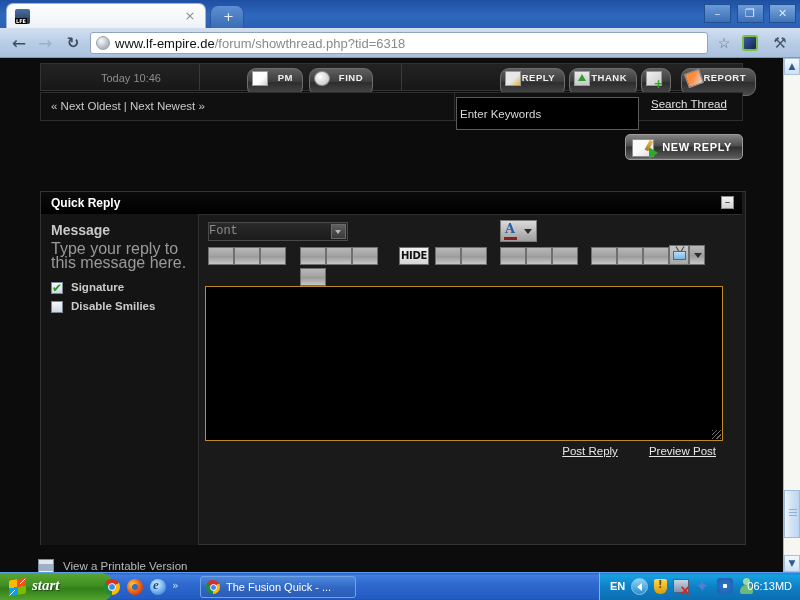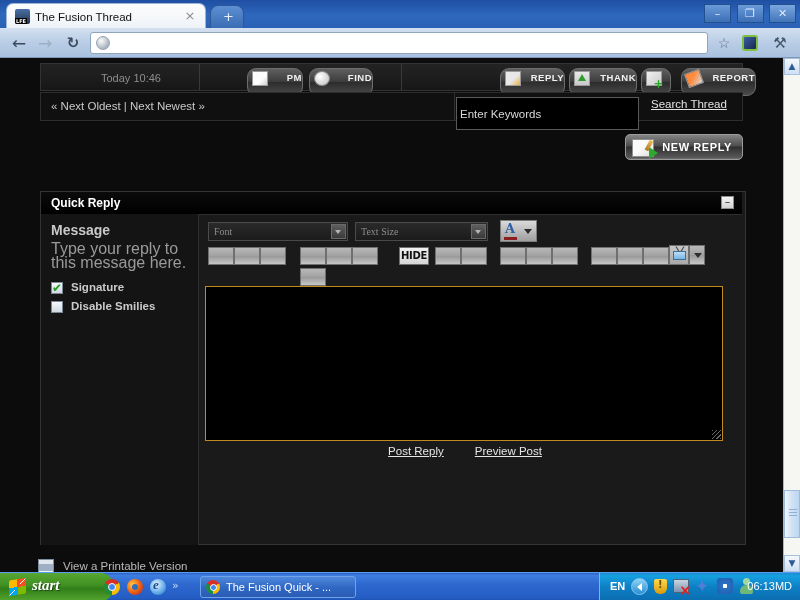--- a/index.html
+++ b/index.html
@@ -219,20 +219,21 @@
   .pillbtn {
     position: absolute; top: 4px; height: 28px;
     background: linear-gradient(to bottom,#5f5f5f 0%,#3d3d3d 48%,#2c2c2c 50%,#4a4a4a 100%);
     border: 1px solid #6d6d6d;
     border-radius: 9px;
     box-sizing: border-box;
     color: #f0f0f0;
     font-size: 9.5px; font-weight: bold; letter-spacing: .5px;
     line-height: 17px;
     text-align: right;
+    padding-right: 9px;
     font-family: "Liberation Sans", sans-serif;
   }
   .pillbtn .bico {
     position: absolute; left: 4px; top: 2px; width: 14px; height: 13px;
   }
   .ico-paper { background: linear-gradient(135deg,#fdfdfd 60%,#cfcfcf); border:1px solid #9a9a9a; }
   .ico-mag { border-radius: 50%; background: radial-gradient(circle at 35% 35%,#fff,#bdbdbd); border:1px solid #8e8e8e; }
   .ico-pen { background: linear-gradient(135deg,#e8e8e8 55%, #e8b23c); border:1px solid #9a9a9a; }
   .ico-up { background: linear-gradient(to bottom,#e9e9e9,#c8c8c8); border:1px solid #9a9a9a; }
   .ico-up:after { content:""; position:absolute; left:3px; top:2px; width:0;height:0;
@@ -368,23 +369,22 @@
     position: absolute; left: 159px; top: 22px;
     width: 542px; height: 331px;
   }
   
   #edbar { position: absolute; left: 0; top: 0; width: 542px; height: 70px; }
   .selbox {
     position: absolute; top: 8px; height: 19px;
     background: linear-gradient(to bottom,#2a2a2a,#1b1b1b);
     border: 1px solid #4a4a4a;
     box-sizing: border-box;
-    color: #8d8d8d; font-size: 10px; line-height: 17px;
-    padding-left: 5px;
-    font-family: Liberation Serif, serif;
+    color: #8d8d8d; font-size: 12px; line-height: 17px;
+    font-family: Liberation Mono, monospace;
   }
   .selbox .arrowbtn {
     position: absolute; right: 1px; top: 1px;
     width: 15px; height: 15px;
     background: linear-gradient(to bottom,#5e5e5e,#3a3a3a);
     border: 1px solid #6a6a6a;
     box-sizing: border-box;
   }
   .selbox .arrowbtn:after {
     content:""; position: absolute; left: 3px; top: 5px;
@@ -452,21 +452,21 @@
     border: 1px solid #c08a1e;
     box-sizing: border-box;
   }
   #editor .resizer {
     position: absolute; right: 1px; bottom: 1px;
     width: 9px; height: 9px;
     background: repeating-linear-gradient(135deg,#6a6a6a 0 1px,transparent 1px 3px);
   }
   #postlinks {
     position: absolute; left: 0; top: 231px; width: 530px;
-    text-align: center;
+    text-align: right;
   }
   #postlinks a {
     display: inline-block;
     font-size: 11.5px; color: #e6e6e6;
     text-decoration: underline;
     margin: 0 14px;
   }
 
   
   #footlinks { position: absolute; left: 38px; top: 500px; width: 330px; }
@@ -588,40 +588,40 @@
 <body>
 
 <div id="browser">
 
   <div id="titlebar">
     <div id="tabstrip">
       <div class="tab">
         <div class="tab-favicon">
           <span class="lfe">LFE</span>
         </div>
-        <div class="tab-title">The Fusion Thread</div>
         <div class="tab-close">×</div>
       </div>
       <div class="newtab">
         <span class="plus">+</span>
       </div>
     </div>
     <div class="wbtns">
       <span class="wbtn">–</span>
       <span class="wbtn">❐</span>
       <span class="wbtn close">✕</span>
     </div>
   </div>
 
   <div id="navbar">
     <div class="navicon" id="nav-back">←</div>
     <div class="navicon" id="nav-fwd">→</div>
     <div class="navicon" id="nav-reload">↻</div>
     <div id="omnibox">
       <span class="globe"></span>
+      <span class="urltext"><span class="u-dark">www.lf-empire.de</span><span class="u-grey">/forum/showthread.php?tid=6318</span></span>
     </div>
     <div id="star">☆</div>
     <div id="ext-icon"></div>
     <div id="wrench">⚒</div>
   </div>
 
   <div id="viewport">
     <div id="page">
 
       <div id="postbar">
@@ -689,24 +689,20 @@
           <div class="cbrow" id="cb-smile">
             <span class="cbbox"></span>
             <span class="cblabel">Disable Smilies</span>
           </div>
         </div>
 
         <div id="qrright">
           <div id="edbar">
             <div class="selbox" id="sel-font">
               <span>Font</span>
-              <span class="arrowbtn"></span>
-            </div>
-            <div class="selbox" id="sel-size">
-              <span>Text Size</span>
               <span class="arrowbtn"></span>
             </div>
             <div id="btn-color">
               <span class="letterA">A</span>
               <span class="bar"></span>
               <span class="dn"></span>
             </div>
 
             <div class="tbtn" style="left:8px;top:33px;width:26px;height:18px;"></div>
             <div class="tbtn" style="left:34px;top:33px;width:26px;height:18px;"></div>

